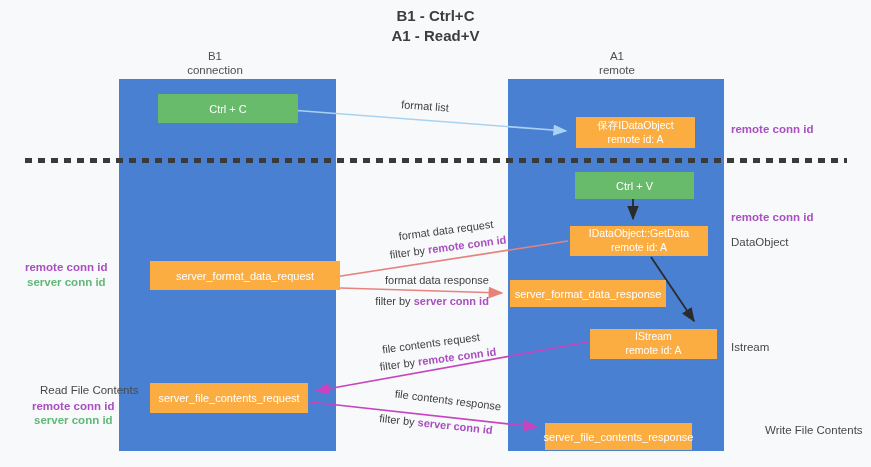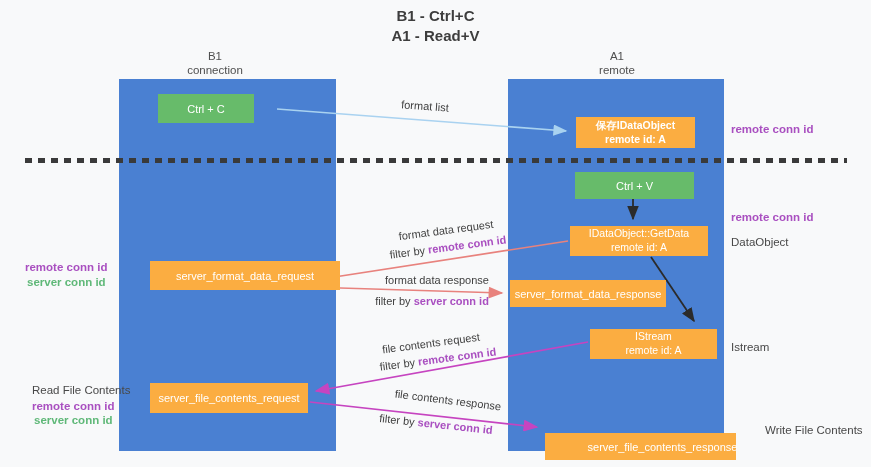--- a/index.html
+++ b/index.html
@@ -73,25 +73,25 @@
     </defs>
     <line x1="277" y1="109" x2="566" y2="131" stroke="#a9d2f0" stroke-width="1.6" marker-end="url(#mBlue)"></line>
     <line x1="633" y1="199" x2="633" y2="219" stroke="#2b2b2b" stroke-width="1.8" marker-end="url(#mBlack)"></line>
     <line x1="651" y1="257" x2="694" y2="321" stroke="#2b2b2b" stroke-width="1.8" marker-end="url(#mBlack)"></line>
     <line x1="568" y1="241" x2="315" y2="280" stroke="#e8827d" stroke-width="1.7" marker-end="url(#mSalmon)"></line>
     <line x1="308" y1="287" x2="502" y2="293" stroke="#e8827d" stroke-width="1.7" marker-end="url(#mSalmon)"></line>
     <line x1="588" y1="342" x2="316" y2="391" stroke="#c644c0" stroke-width="1.7" marker-end="url(#mMagenta)"></line>
     <line x1="310" y1="402" x2="537" y2="427" stroke="#c644c0" stroke-width="1.7" marker-end="url(#mMagenta)"></line>
   </svg>
 
-  <div class="box green oneline" style="left:158px;top:94px;width:96px;height:29px;">
+  <div class="box green oneline" style="left:158px;top:94px;width:140px;height:29px;">
     <span>Ctrl + C</span>
   </div>
 
-  <div class="box orange twoline" style="left:576px;top:117px;width:119px;height:31px;font-weight:bold;">
+  <div class="box orange twoline" style="left:576px;top:117px;width:119px;height:31px;">
     <div>保存IDataObject</div>
     <div>remote id: A</div>
   </div>
 
   <div class="box green oneline" style="left:575px;top:172px;width:119px;height:27px;">
     <span>Ctrl + V</span>
   </div>
 
   <div class="box orange twoline" style="left:570px;top:226px;width:138px;height:30px;">
     <div>IDataObject::GetData</div>
@@ -108,21 +108,21 @@
 
   <div class="box orange twoline" style="left:590px;top:329px;width:127px;height:30px;">
     <div>IStream</div>
     <div>remote id: A</div>
   </div>
 
   <div class="box orange oneline" style="left:150px;top:383px;width:158px;height:30px;">
     <span>server_file_contents_request</span>
   </div>
 
-  <div class="box orange oneline" style="left:545px;top:433px;width:147px;height:27px;padding-left:44px;">
+  <div class="box orange oneline" style="left:545px;top:423px;width:147px;height:27px;">
     <span>server_file_contents_response</span>
   </div>
 
   <div class="flabel" style="left:350px;top:100px;transform:rotate(4deg);">
     <span>format list</span>
   </div>
 
   <div class="flabel" style="left:371px;top:224px;transform:rotate(-7.5deg);">
     <span>format data request</span>
   </div>
@@ -152,17 +152,17 @@
   </div>
 
   <div class="side-label purple" style="left:731px;top:123px;">remote conn id</div>
   <div class="side-label purple" style="left:731px;top:211px;">remote conn id</div>
   <div class="side-label" style="left:731px;top:236px;">DataObject</div>
   <div class="side-label" style="left:731px;top:341px;">Istream</div>
   <div class="side-label" style="left:734px;top:424px;margin-left:31px;">Write File Contents</div>
 
   <div class="side-label purple" style="left:25px;top:261px;">remote conn id</div>
   <div class="side-label green-label" style="left:27px;top:276px;">server conn id</div>
-  <div class="side-label" style="left:32px;top:384px;">Read File Contents</div>
+  <div class="side-label" style="left:40px;top:384px;">Read File Contents</div>
   <div class="side-label purple" style="left:32px;top:400px;">remote conn id</div>
   <div class="side-label green-label" style="left:34px;top:414px;">server conn id</div>
 
 </div>
 
 </body></html>

